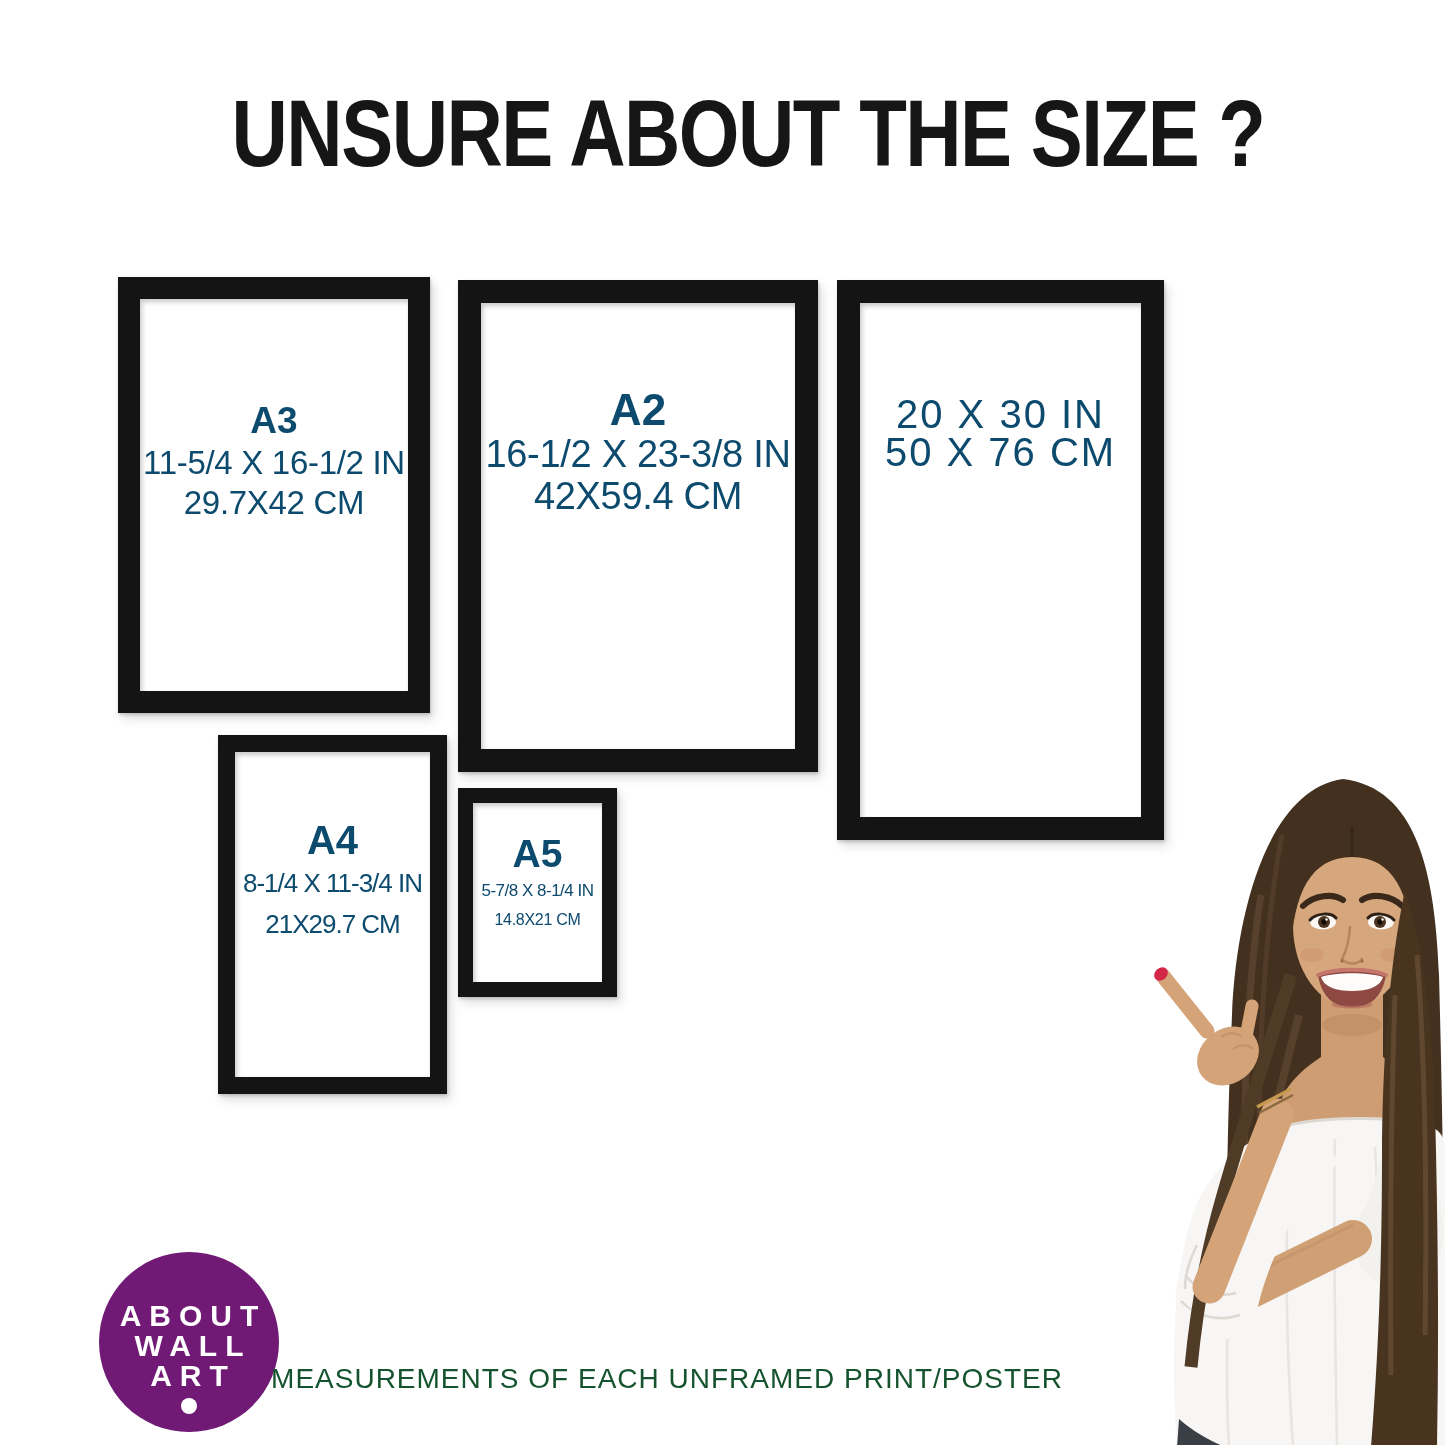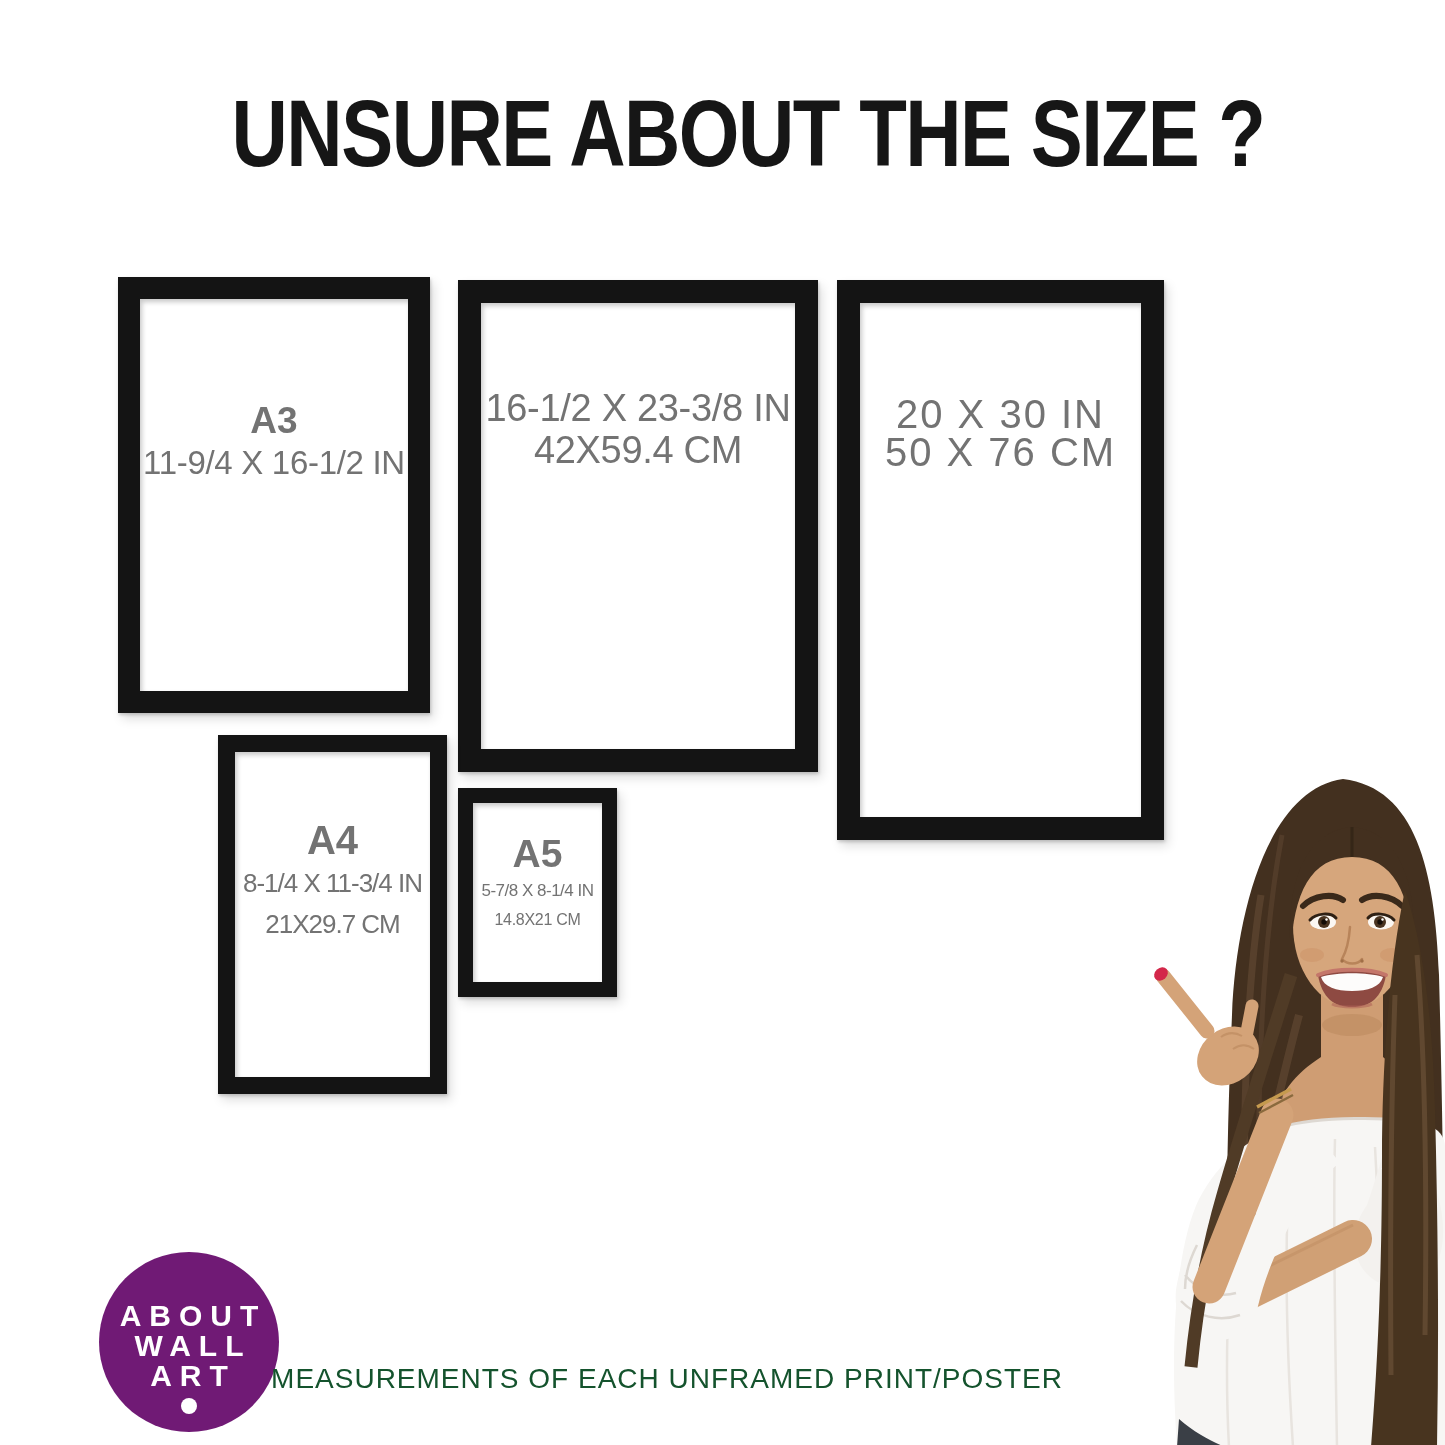--- a/index.html
+++ b/index.html
@@ -22,21 +22,21 @@
                4px 6px 10px rgba(0,0,0,0.13),
                1px 2px 3px rgba(0,0,0,0.18);
   }
   .f-a3  {left:118px;top:277px;width:312px;height:436px;border-width:22px;}
   .f-a2  {left:458px;top:280px;width:360px;height:492px;border-width:23px;}
   .f-2030{left:837px;top:280px;width:327px;height:560px;border-width:23px;}
   .f-a4  {left:218px;top:735px;width:229px;height:359px;border-width:17px;}
   .f-a5  {left:458px;top:788px;width:159px;height:209px;border-width:15px;}
   .frame-text{
     position:absolute;left:50%;transform:translateX(-50%);
-    width:120%;text-align:center;white-space:nowrap;color:#737373;
+    width:120%;text-align:center;white-space:nowrap;color:#0c4a6e;
   }
   .f-a3 .frame-text{top:100px;}
   .f-a2 .frame-text{top:84px;}
   .f-2030 .frame-text{top:92px;}
   .f-a4 .frame-text{top:65px;}
   .f-a5 .frame-text{top:30px;}
   .frame-label{font-weight:700;}
   .f-a3 .frame-label{font-size:37px;line-height:44px;}
   .f-a2 .frame-label{font-size:44px;line-height:46px;}
   .f-a4 .frame-label{font-size:40px;line-height:46px;}
@@ -68,26 +68,28 @@
   .woman{position:absolute;left:1085px;top:775px;width:360px;height:670px;}
 </style>
 </head>
 <body>
 
 <div class="page-title">UNSURE ABOUT THE SIZE ?</div>
 
 <div class="frame f-a3">
   <div class="frame-text">
     <div class="frame-label">A3</div>
-    <div class="dim">11-9/4 X 16-1/2 IN</div>
+    <div class="dim">11-5/4 X 16-1/2 IN</div>
+    <div class="dim">29.7X42 CM</div>
   </div>
 </div>
 
 <div class="frame f-a2">
   <div class="frame-text">
+    <div class="frame-label">A2</div>
     <div class="dim">16-1/2 X 23-3/8 IN</div>
     <div class="dim">42X59.4 CM</div>
   </div>
 </div>
 
 <div class="frame f-2030">
   <div class="frame-text">
     <div class="dim">20 X 30 IN</div>
     <div class="dim">50 X 76 CM</div>
   </div>

